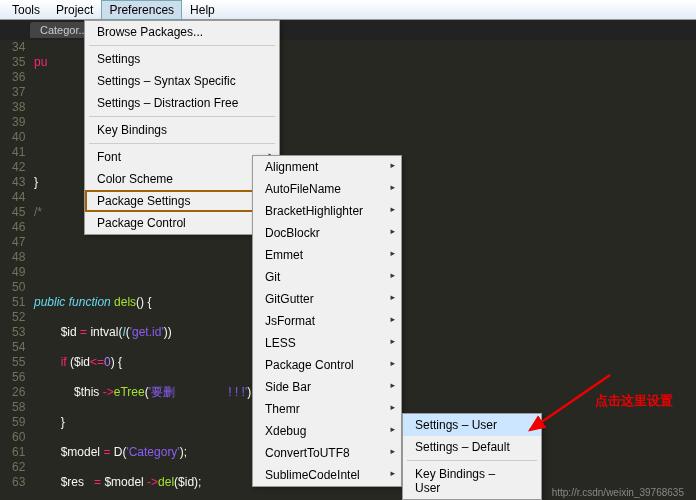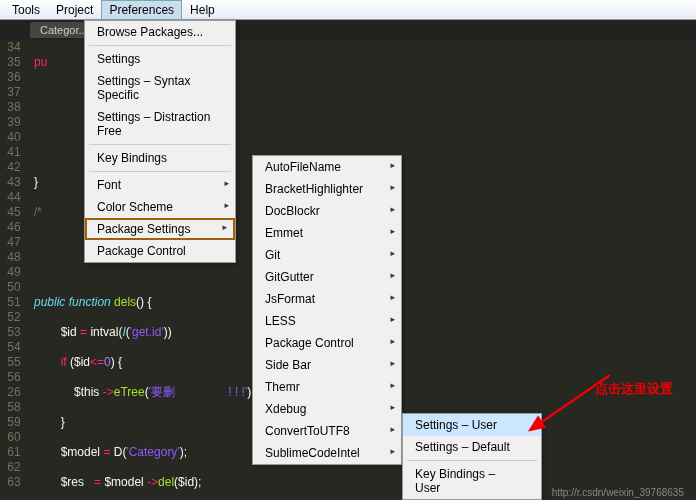--- a/index.html
+++ b/index.html
@@ -2,30 +2,30 @@
 <html><head>
 <meta charset="utf-8">
 <style>
 *{margin:0;padding:0;box-sizing:border-box;font-family:Tahoma,Arial,sans-serif;font-size:12px}
 body{background:#272822;color:#f8f8f2;width:696px;height:500px;overflow:hidden;position:relative}
 .menubar{background:linear-gradient(#fff,#e4ecf7);height:20px;display:flex;align-items:flex-start;padding:0 4px;color:#000;border-bottom:1px solid #999}
 .menubar span{padding:3px 8px;cursor:default}
 .menubar span.active{background:#cde;border:1px solid #7aa;padding:2px 7px}
 .tabbar{background:#222;height:20px;display:flex;align-items:center;padding-left:30px}
 .tab{background:#444;color:#ccc;padding:2px 10px;font-size:11px;border-radius:3px 3px 0 0}
-.gutter{position:absolute;left:2px;top:40px;width:30px;color:#75715e;text-align:center;line-height:15px;font-family:Consolas,monospace;font-size:11px}
+.gutter{position:absolute;left:12px;top:40px;width:30px;color:#75715e;text-align:left;line-height:15px;font-family:Consolas,monospace;font-size:11px}
 .gutter div{padding-right:6px}
 .code{position:absolute;left:34px;top:40px;font-family:Consolas,monospace;font-size:12px;line-height:15px;white-space:pre}
 .kw{color:#66d9ef;font-style:italic}
 .fn{color:#a6e22e}
 .red{color:#f92672}
 .str{color:#8b5cf6}
 .num{color:#ae81ff}
 .cmt{color:#75715e}
-.menu1{position:absolute;left:84px;top:20px;width:152px;background:#f0f0f0;border:1px solid #999;box-shadow:2px 2px 4px rgba(0,0,0,.3);color:#000}
+.menu1{position:absolute;left:84px;top:20px;width:196px;background:#f0f0f0;border:1px solid #999;box-shadow:2px 2px 4px rgba(0,0,0,.3);color:#000}
 .menu1 .mi,.menu2 .mi,.menu3 .mi{padding:4px 20px 4px 12px;cursor:default;position:relative}
 .menu1 .sep,.menu2 .sep,.menu3 .sep{height:1px;background:#ccc;margin:2px 4px}
 .menu1 .mi.hl{border:2px solid #a16207;padding:2px 18px 2px 10px}
 .arrow::after{content:"▸";position:absolute;right:6px;font-size:9px;color:#333}
 .menu2{position:absolute;left:252px;top:155px;width:150px;background:#f0f0f0;border:1px solid #999;box-shadow:2px 2px 4px rgba(0,0,0,.3);color:#000}
 .menu3{position:absolute;left:402px;top:413px;width:140px;background:#f0f0f0;border:1px solid #999;box-shadow:2px 2px 4px rgba(0,0,0,.3);color:#000}
 .menu3 .mi.hl{background:#cde6ff}
 .ann{position:absolute;color:#e00;font-family:SimSun,serif;font-size:13px;font-weight:bold}
 .redbox{border:2px solid #e00}
 svg.arw{position:absolute}
@@ -118,20 +118,21 @@
   <div class="sep"></div>
   <div class="mi">Key Bindings</div>
   <div class="sep"></div>
   <div class="mi arrow">Font</div>
   <div class="mi arrow">Color Scheme</div>
   <div class="mi hl arrow">Package Settings</div>
   <div class="mi">Package Control</div>
 </div>
 
 <div class="menu2">
+  <div class="mi arrow">Alignment</div>
   <div class="mi arrow">AutoFileName</div>
   <div class="mi arrow">BracketHighlighter</div>
   <div class="mi arrow">DocBlockr</div>
   <div class="mi arrow">Emmet</div>
   <div class="mi arrow">Git</div>
   <div class="mi arrow">GitGutter</div>
   <div class="mi arrow">JsFormat</div>
   <div class="mi arrow">LESS</div>
   <div class="mi arrow">Package Control</div>
   <div class="mi arrow">Side Bar</div>
@@ -151,14 +152,14 @@
 
 <svg class="arw" style="left:520px;top:370px" width="100" height="70">
   <defs>
       <marker id="ah" markerWidth="8" markerHeight="8" refX="6" refY="3" orient="auto">
         <path d="M0,0 L7,3 L0,6 Z" fill="#e00"></path>
       </marker>
     </defs>
   <line x1="90" y1="5" x2="10" y2="60" stroke="#e00" stroke-width="2.5" marker-end="url(#ah)"></line>
 </svg>
 
-<div class="ann" style="left:595px;top:380px">点击这里设置</div>
+<div class="ann" style="left:595px;top:392px">点击这里设置</div>
 <div class="wm">http://r.csdn/weixin_39768635</div>
 
 </body></html>

